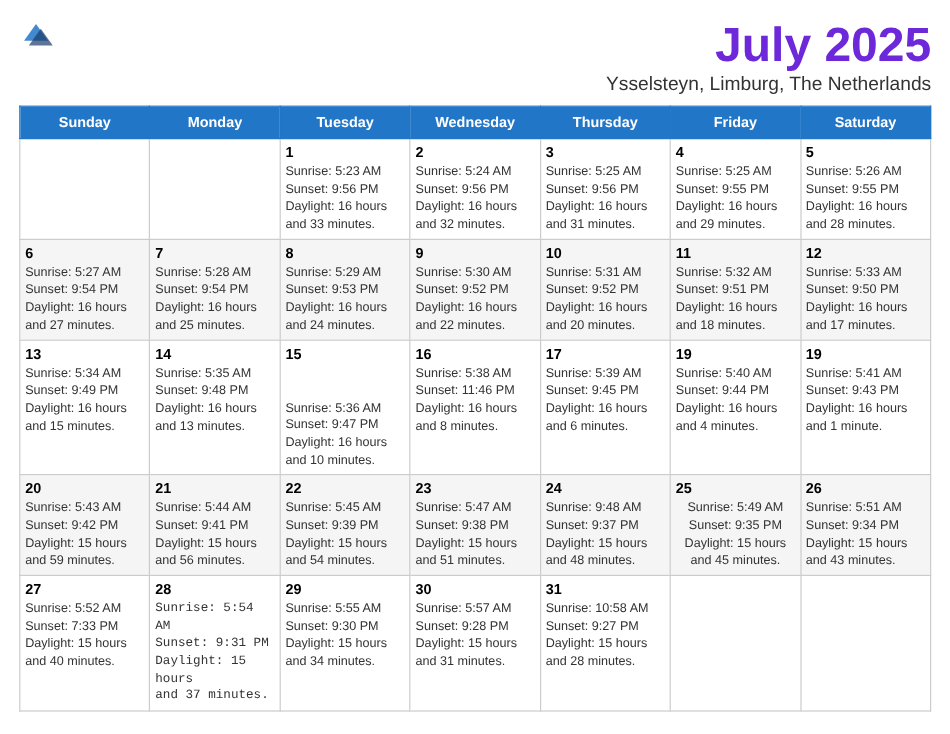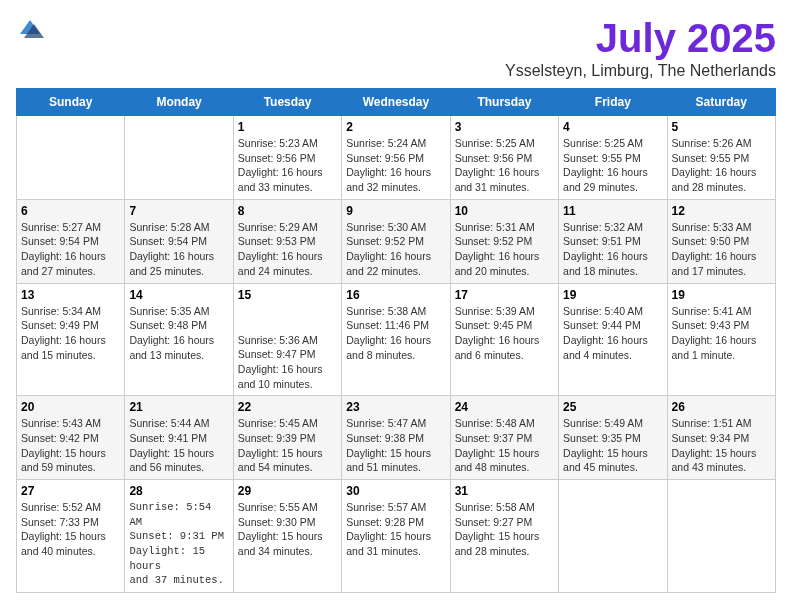--- a/index.html
+++ b/index.html
@@ -274,35 +274,35 @@
         </td>
         <td>
           <div class="day-num">23</div>
           <div class="day-detail" style="white-space: pre-line;">Sunrise: 5:47 AM
 Sunset: 9:38 PM
 Daylight: 15 hours
 and 51 minutes.</div>
         </td>
         <td>
           <div class="day-num">24</div>
-          <div class="day-detail" style="white-space: pre-line;">Sunrise: 5:48 AM
+          <div class="day-detail" style="white-space: pre-line;">Sunrise: 9:48 AM
 Sunset: 9:37 PM
 Daylight: 15 hours
 and 48 minutes.</div>
         </td>
         <td>
           <div class="day-num">25</div>
-          <div class="day-detail" style="white-space: pre-line;">Sunrise: 5:49 AM
+          <div class="day-detail" style="white-space: pre-line; text-align: center;">Sunrise: 5:49 AM
 Sunset: 9:35 PM
 Daylight: 15 hours
 and 45 minutes.</div>
         </td>
         <td>
           <div class="day-num">26</div>
-          <div class="day-detail" style="white-space: pre-line;">Sunrise: 1:51 AM
+          <div class="day-detail" style="white-space: pre-line;">Sunrise: 5:51 AM
 Sunset: 9:34 PM
 Daylight: 15 hours
 and 43 minutes.</div>
         </td>
       </tr>
       <tr>
         <td>
           <div class="day-num">27</div>
           <div class="day-detail" style="white-space: pre-line;">Sunrise: 5:52 AM
 Sunset: 7:33 PM
@@ -325,21 +325,21 @@
         </td>
         <td>
           <div class="day-num">30</div>
           <div class="day-detail" style="white-space: pre-line;">Sunrise: 5:57 AM
 Sunset: 9:28 PM
 Daylight: 15 hours
 and 31 minutes.</div>
         </td>
         <td>
           <div class="day-num">31</div>
-          <div class="day-detail" style="white-space: pre-line;">Sunrise: 5:58 AM
+          <div class="day-detail" style="white-space: pre-line;">Sunrise: 10:58 AM
 Sunset: 9:27 PM
 Daylight: 15 hours
 and 28 minutes.</div>
         </td>
         <td class="empty-cell"></td>
         <td class="empty-cell"></td>
       </tr>
     </tbody>
 </table>
 

